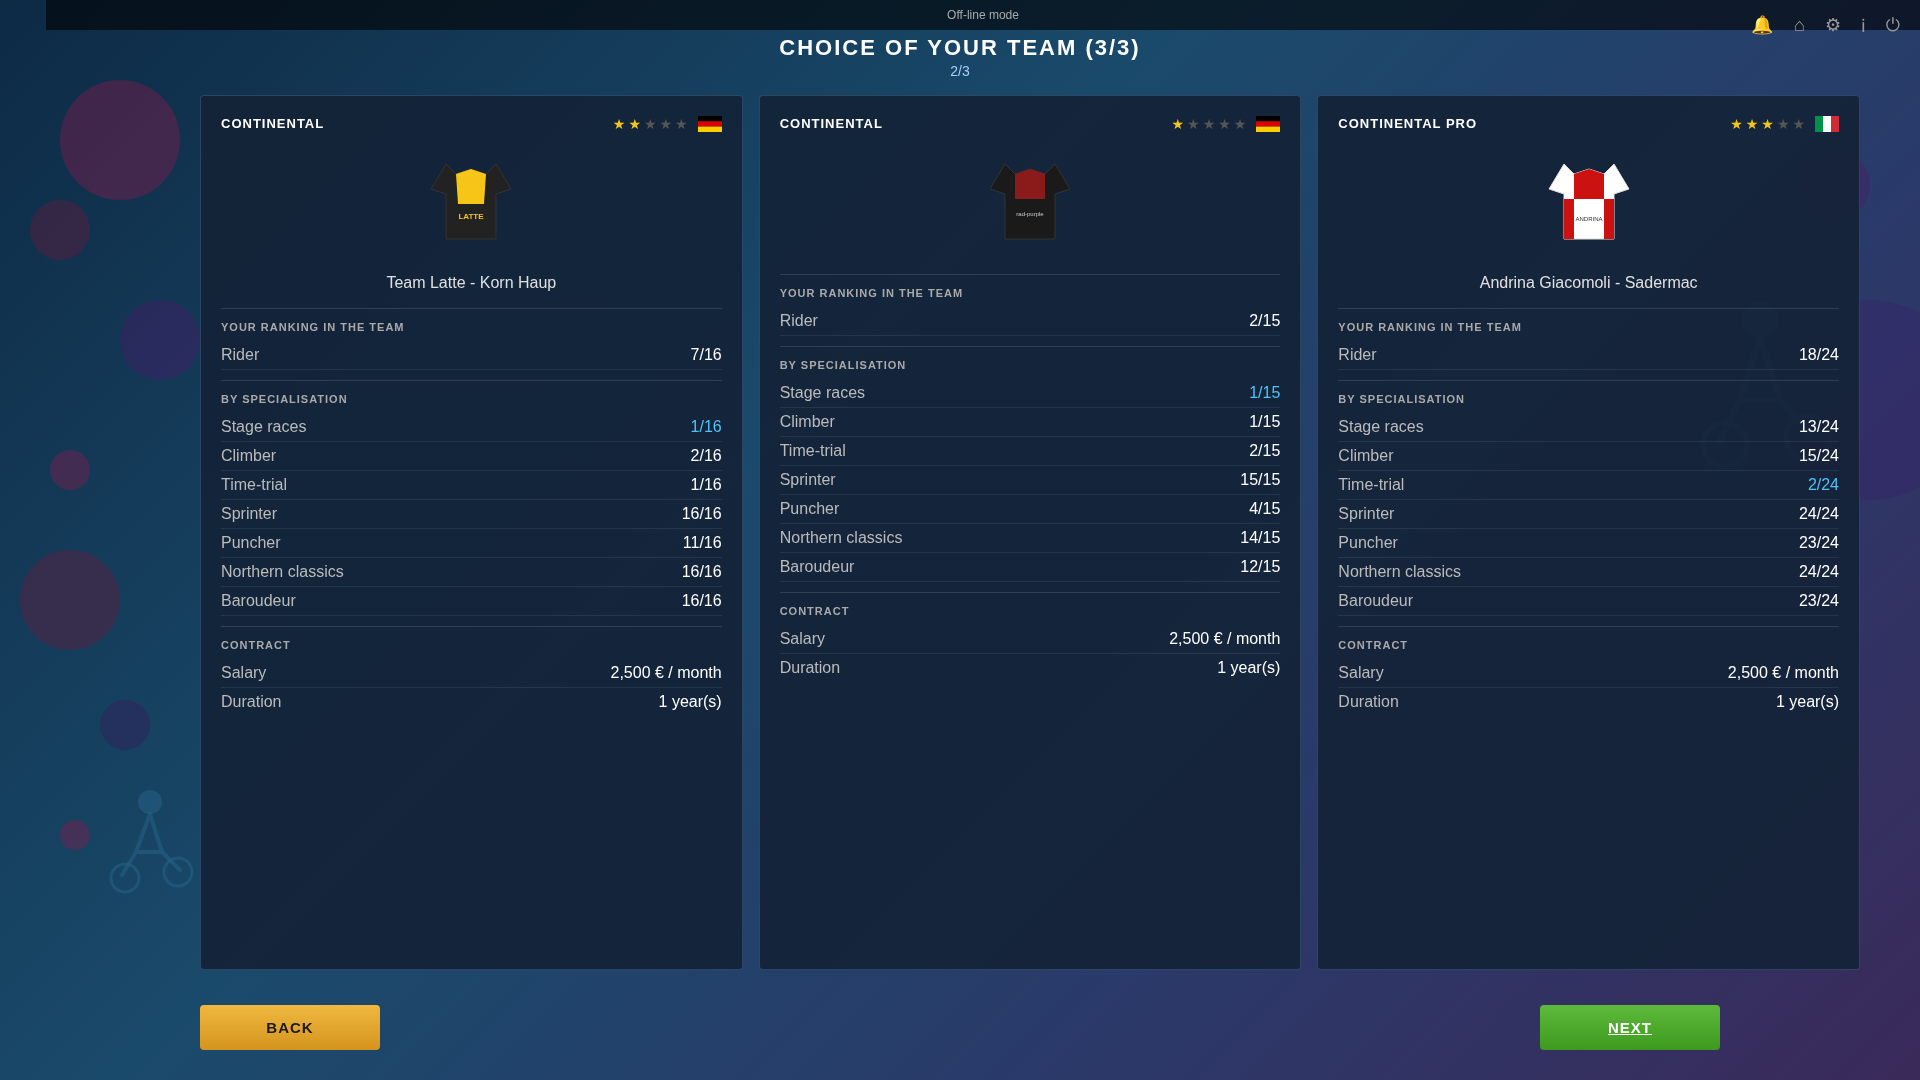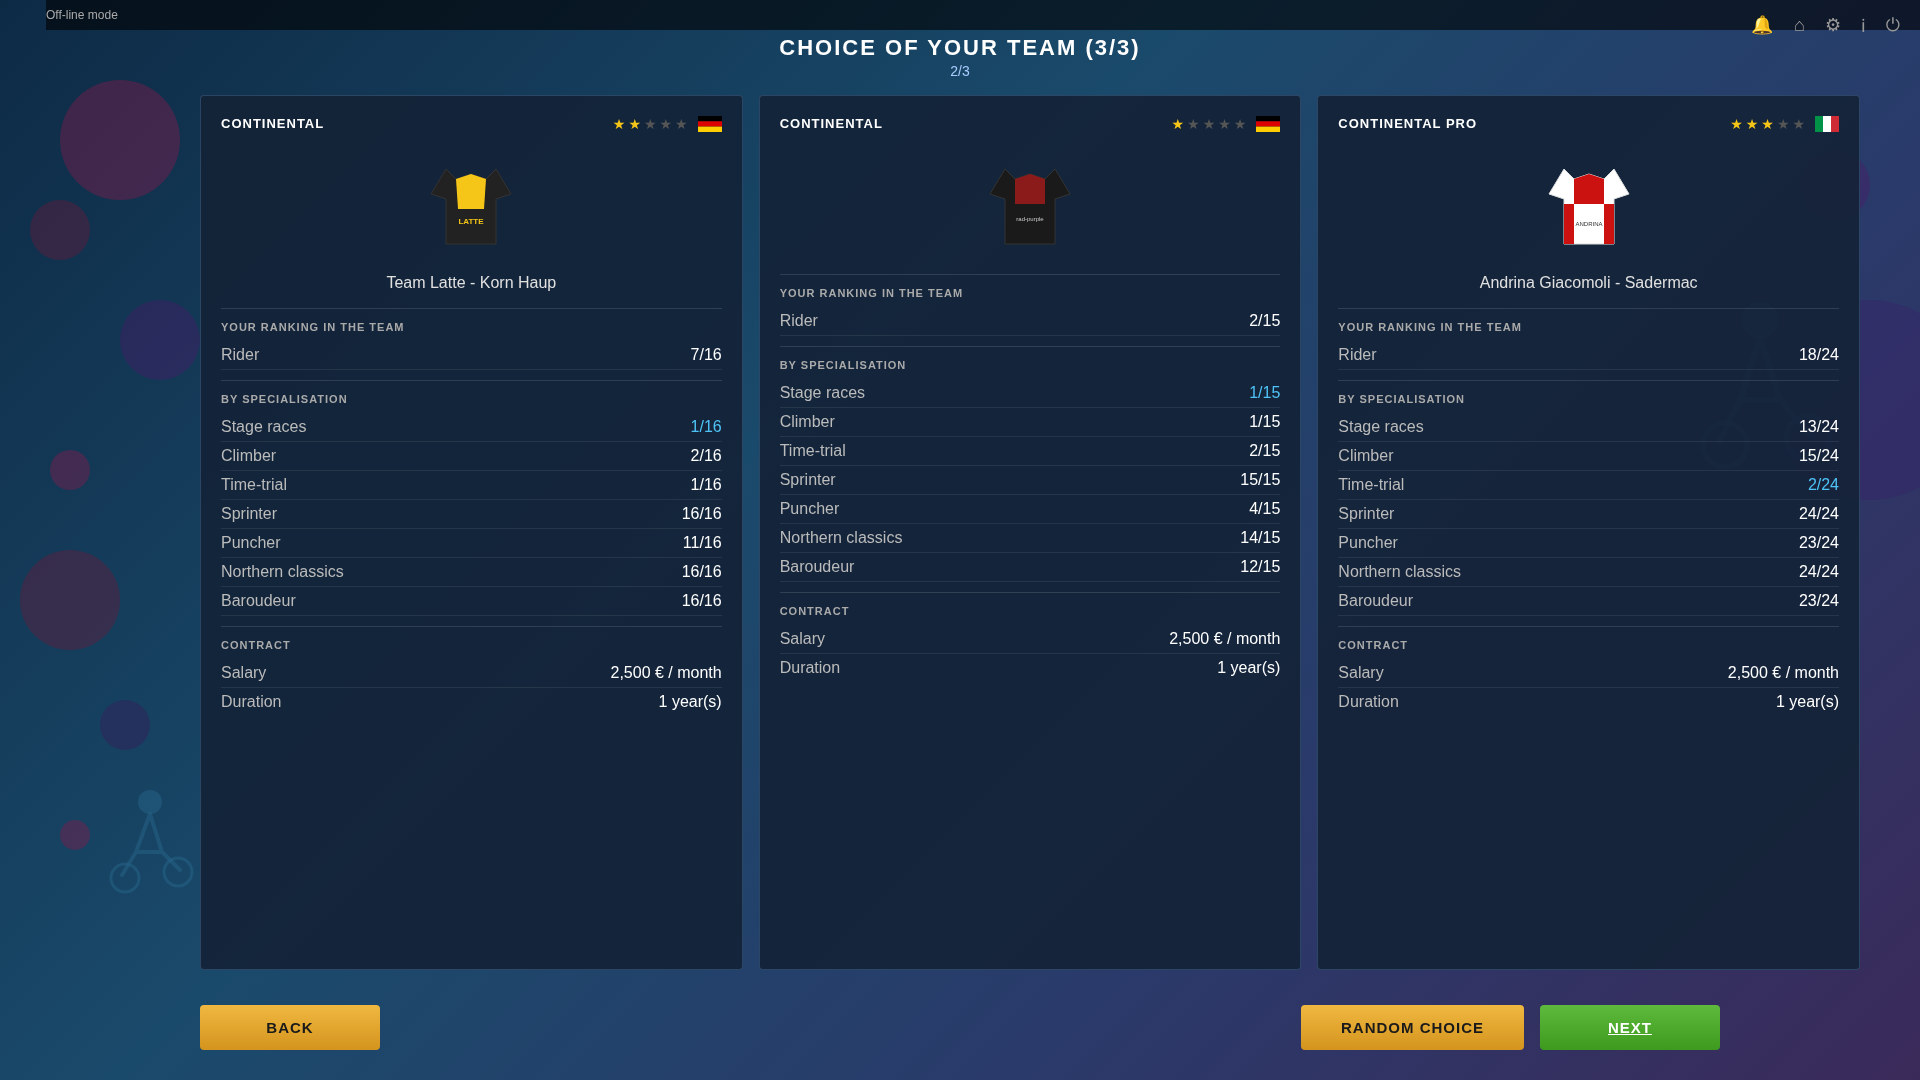--- a/index.html
+++ b/index.html
@@ -141,21 +141,21 @@
       width: 24px;
       height: 16px;
       display: inline-block;
       margin-left: 6px;
     }
 
     
     .jersey-area {
       display: flex;
       justify-content: center;
-      align-items: center;
+      align-items: flex-start;
       height: 120px;
       margin-bottom: 10px;
     }
 
     .jersey-svg {
       width: 90px;
       height: 110px;
     }
 
     .team-name {
@@ -275,20 +275,21 @@
 
     .offline-label {
       position: absolute;
       top: 0;
       left: 0;
       right: 0;
       height: 30px;
       background: rgba(0,0,0,0.6);
       display: flex;
       align-items: center;
+      justify-content: center;
       z-index: 20;
       margin-left: 46px;
     }
 
     .offline-text {
       color: #aaa;
       font-size: 12px;
     }
   </style>
 </head>
@@ -595,16 +596,15 @@
       <span class="stat-label">Duration</span>
       <span class="stat-value">1 year(s)</span>
     </div>
 
   </div>
   </div>
 
 <div class="bottom-bar">
   <button class="btn btn-back">Back</button>
   <div class="right-buttons">
-    <button class="btn btn-random">Random Choice</button>
     <button class="btn btn-next">Next</button>
   </div>
 </div>
 
 </body></html>

